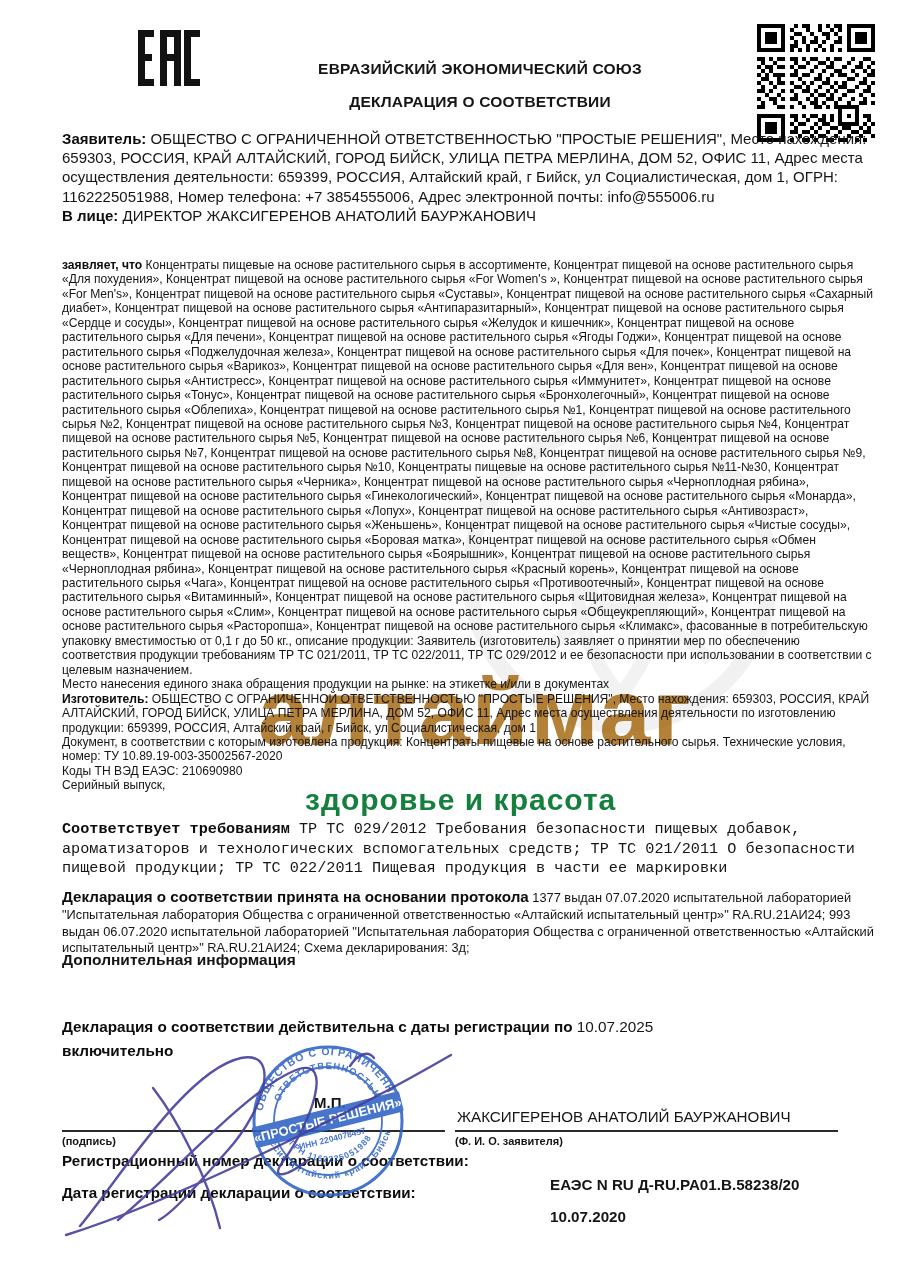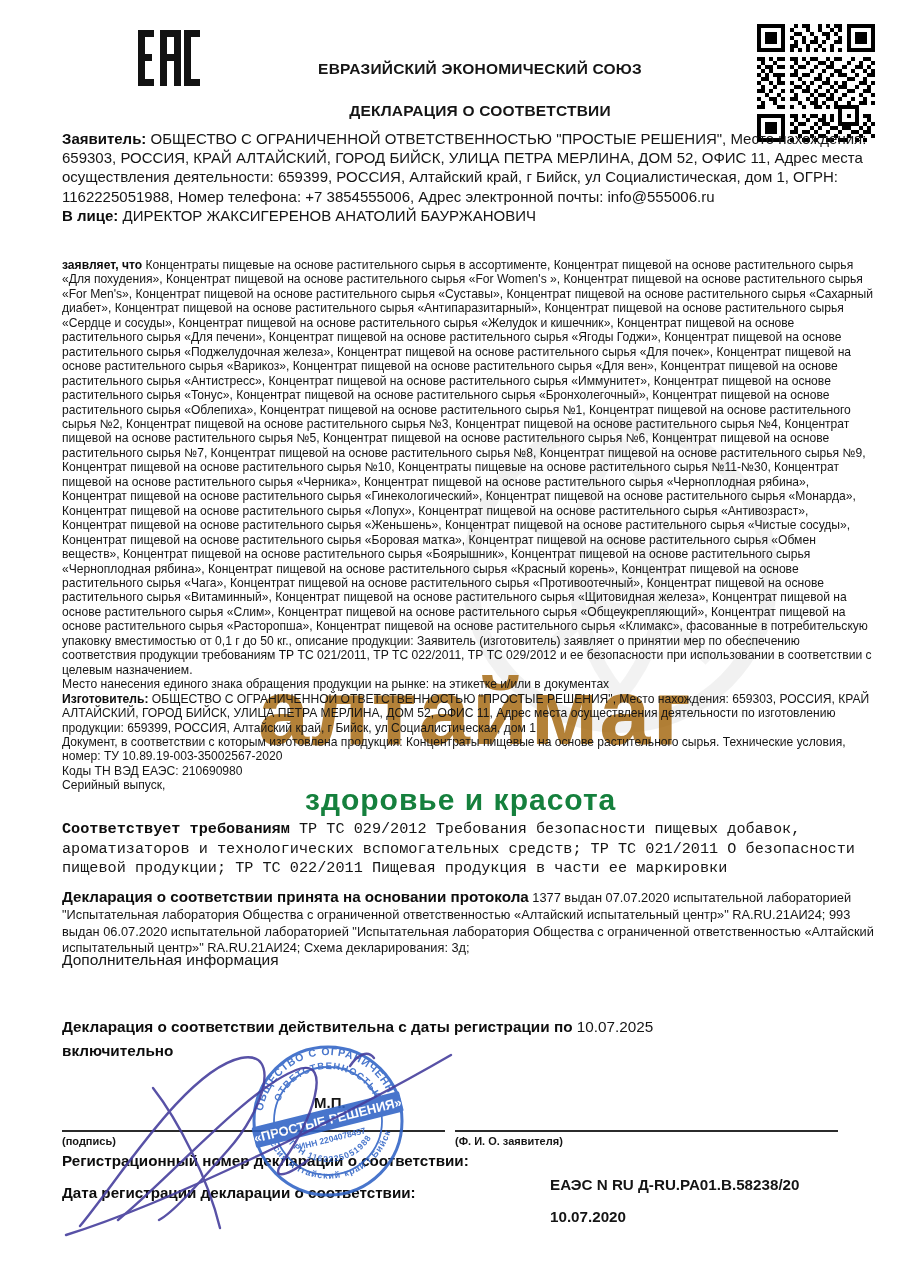--- a/index.html
+++ b/index.html
@@ -7,31 +7,31 @@
         font-family:"Liberation Sans",sans-serif;color:#151515;}
   
   .wm{position:absolute;z-index:0;pointer-events:none;}
   .wm-brand{left:258px;top:660px;font-size:92px;font-weight:bold;color:#a16207;opacity:.8;letter-spacing:2px;}
   .wm-tagline{left:305px;top:783px;font-size:30px;font-weight:bold;color:#15803d;letter-spacing:1px;}
   .wm-logo{left:445px;top:400px;opacity:.55;}
   
   .eac{position:absolute;left:138px;top:30px;z-index:1;}
   .titles{position:absolute;left:180px;top:60px;width:600px;text-align:center;z-index:1;}
   .title1{font-size:15.5px;font-weight:bold;letter-spacing:.2px;}
-  .title2{font-size:15.5px;font-weight:bold;margin-top:24px;letter-spacing:.2px;}
+  .title2{font-size:15.5px;font-weight:bold;margin-top:15px;letter-spacing:.2px;}
   .qr{position:absolute;left:757px;top:24px;z-index:1;}
   
   .blk{position:absolute;left:62px;width:814px;z-index:1;}
   .applicant{top:129px;font-size:15px;line-height:19.2px;}
   .declares{top:258px;font-size:12.1px;line-height:14.45px;}
   .declares p{margin:0;}
   .compliance{top:820px;font-size:15.2px;line-height:19.5px;font-family:Liberation Mono, monospace;}
   .basis{top:889px;font-size:12.8px;line-height:16.8px;}
   .basis .biglbl{font-size:15.2px;}
-  .addinfo{top:951px;font-size:15.5px;font-weight:normal;}
+  .addinfo{top:951px;font-size:15.5px;font-weight:bold;}
   .validity{top:1015px;font-size:15.3px;line-height:24px;}
   b{color:#0d0d0d;}
   
   .sig-svg{position:absolute;left:58px;top:1028px;z-index:4;pointer-events:none;}
   .stamp{position:absolute;left:248px;top:1041px;z-index:3;opacity:.88;}
   .mp{position:absolute;left:314px;top:1094px;font-size:15px;font-weight:bold;z-index:2;}
   .line{position:absolute;border-top:2px solid #2b2b2b;height:0;z-index:1;}
   .line-left{left:62px;top:1130px;width:383px;}
   .line-right{left:455px;top:1130px;width:383px;}
   .cap{position:absolute;font-size:11px;font-weight:bold;z-index:1;}
@@ -171,20 +171,21 @@
     <div><b>Декларация о соответствии действительна с даты регистрации по</b><span> 10.07.2025</span></div>
     <div><b>включительно</b></div>
   </div>
 
   <div class="mp">М.П.</div>
 
   <div class="line line-left"></div>
   <div class="line line-right"></div>
   <div class="cap cap-left">(подпись)</div>
   <div class="cap cap-right">(Ф. И. О. заявителя)</div>
+  <div class="sign-name">ЖАКСИГЕРЕНОВ АНАТОЛИЙ БАУРЖАНОВИЧ</div>
 
   <div class="sig-svg">
     <svg width="430" height="215" viewBox="0 0 430 215">
       <g fill="none" stroke="#463f9d" stroke-width="2.4" stroke-linecap="round" opacity="0.9">
         <path d="M22 198 C 62 150, 128 42, 183 30 C 224 22, 206 82, 170 122 C 140 156, 116 184, 101 192"></path>
         <path d="M60 192 C 110 152, 188 62, 238 42 C 278 27, 252 97, 226 132 C 212 150, 224 152, 250 132"></path>
         <path d="M8 207 C 120 172, 298 82, 393 27"></path>
         <path d="M95 60 C 120 92, 150 150, 162 200"></path>
         <path d="M292 38 C 300 26, 310 22, 316 30"></path>
       </g>

